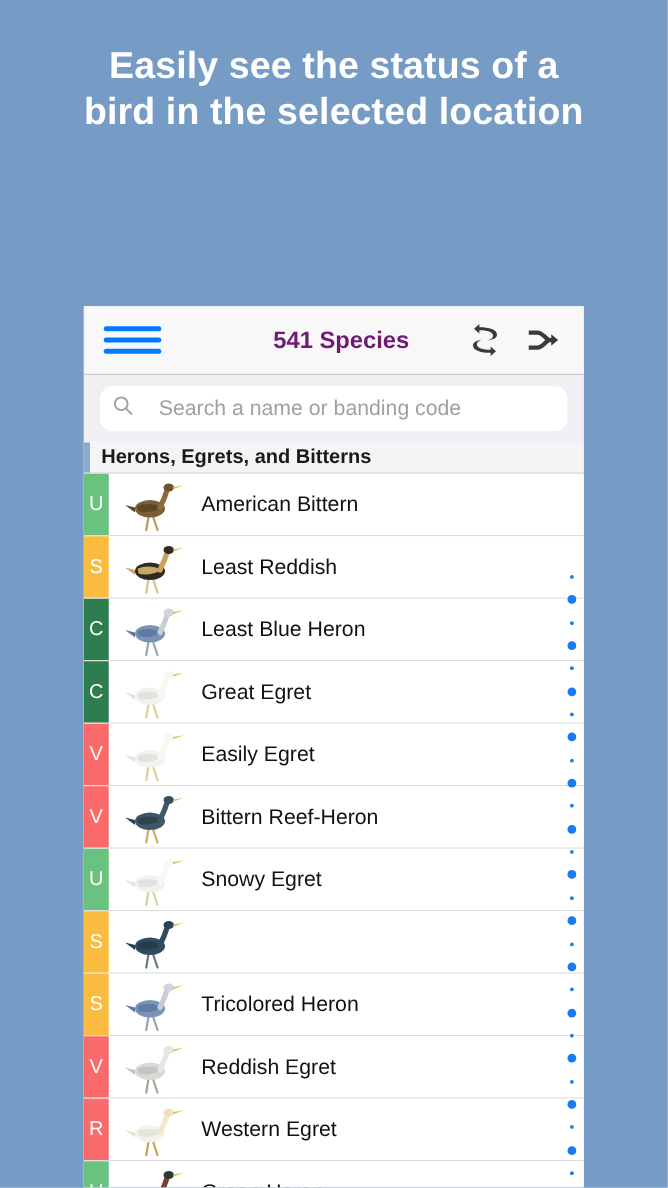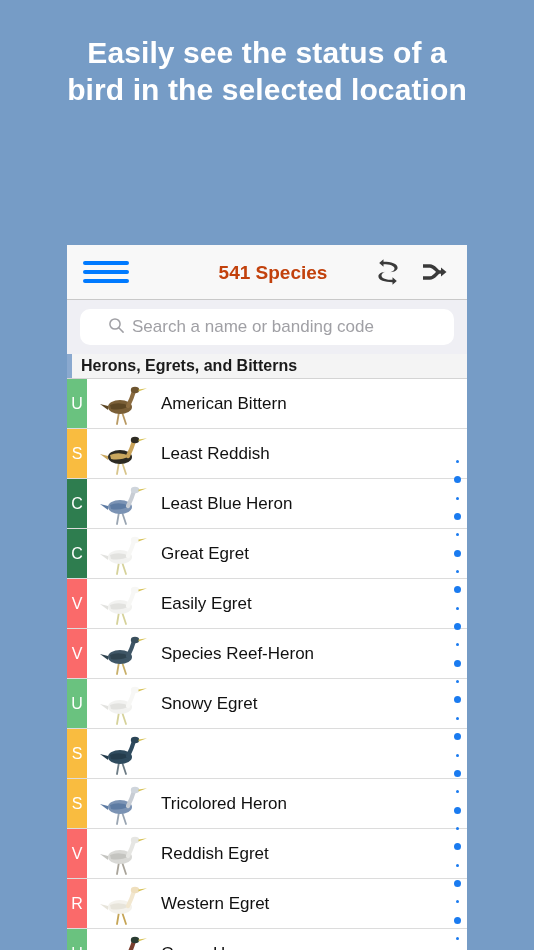--- a/index.html
+++ b/index.html
@@ -41,35 +41,35 @@
   }
   .hamburger{
     width:46px; margin-left:16px;
     display:flex; flex-direction:column; gap:5px;
     cursor:pointer;
   }
   .hamburger i{ display:block; height:4px; border-radius:2px; background:#007aff; }
   .nav-title{
     position:absolute; left:0; right:0; top:0; height:55px;
     display:flex; align-items:center; justify-content:center;
-    font-size:19px; font-weight:bold; color:#c2410c;
+    font-size:19px; font-weight:bold; color:#701a75;
     pointer-events:none;
     margin-left:12px;
   }
   .nav-actions{ margin-left:auto; display:flex; align-items:center; gap:16px; padding-right:18px; }
   .nav-actions svg{ display:block; }
 
   
   .searchwrap{
     height:54px; background:#efeff4;
     display:flex; align-items:center; padding:0 13px;
   }
   .searchbar{
     flex:1; height:36px; background:#ffffff; border-radius:10px;
-    display:flex; align-items:center; padding:0 28px; gap:7px;
+    display:flex; align-items:center; padding:0 10px; gap:20px;
   }
   .searchbar .sicon{ flex:0 0 auto; }
   .searchbar .stext{ font-size:17px; color:#a0a0a5; white-space:nowrap; }
 
   
   .section-header{
     height:25px; background:#f4f4f4;
     border-bottom:1px solid #d4d4d4;
     display:flex; align-items:center;
     padding-left:14px;
@@ -250,21 +250,21 @@
             <svg width="54" height="44" viewBox="0 0 54 44">
               <path d="M23 30 L21 42 M26 30 L30 42" stroke="#c9b06a" stroke-width="1.8" fill="none" stroke-linecap="round"></path>
               <ellipse cx="24" cy="25" rx="12" ry="7" fill="#3f5666"></ellipse>
               <path d="M14 23 Q23 19 34 24 Q24 29 15 27 Z" fill="#2f434f"></path>
               <path d="M32 24 Q36 16 38 9" stroke="#3f5666" stroke-width="4.2" fill="none" stroke-linecap="round"></path>
               <ellipse cx="39" cy="8" rx="4.2" ry="3.2" fill="#3a4f5d"></ellipse>
               <path d="M42.5 7.6 L51 6.2 L42.5 9.4 Z" fill="#d7c256"></path>
               <path d="M12 24 L4 22 L12 28 Z" fill="#2f434f"></path>
             </svg>
           </div>
-          <div class="rowname">Species Reef-Heron</div>
+          <div class="rowname">Bittern Reef-Heron</div>
         </div>
         <div class="row">
           <div class="badge" style="background: rgb(106, 194, 127);">U</div>
           <div class="thumb">
             <svg width="54" height="44" viewBox="0 0 54 44">
               <path d="M23 30 L21 42 M26 30 L30 42" stroke="#d6d29a" stroke-width="1.8" fill="none" stroke-linecap="round"></path>
               <ellipse cx="24" cy="25" rx="12" ry="7" fill="#f2f2f0"></ellipse>
               <path d="M14 23 Q23 19 34 24 Q24 29 15 27 Z" fill="#e2e2df"></path>
               <path d="M32 24 Q36 16 38 9" stroke="#f7f7f5" stroke-width="4.2" fill="none" stroke-linecap="round"></path>
               <ellipse cx="39" cy="8" rx="4.2" ry="3.2" fill="#f7f7f5"></ellipse>

